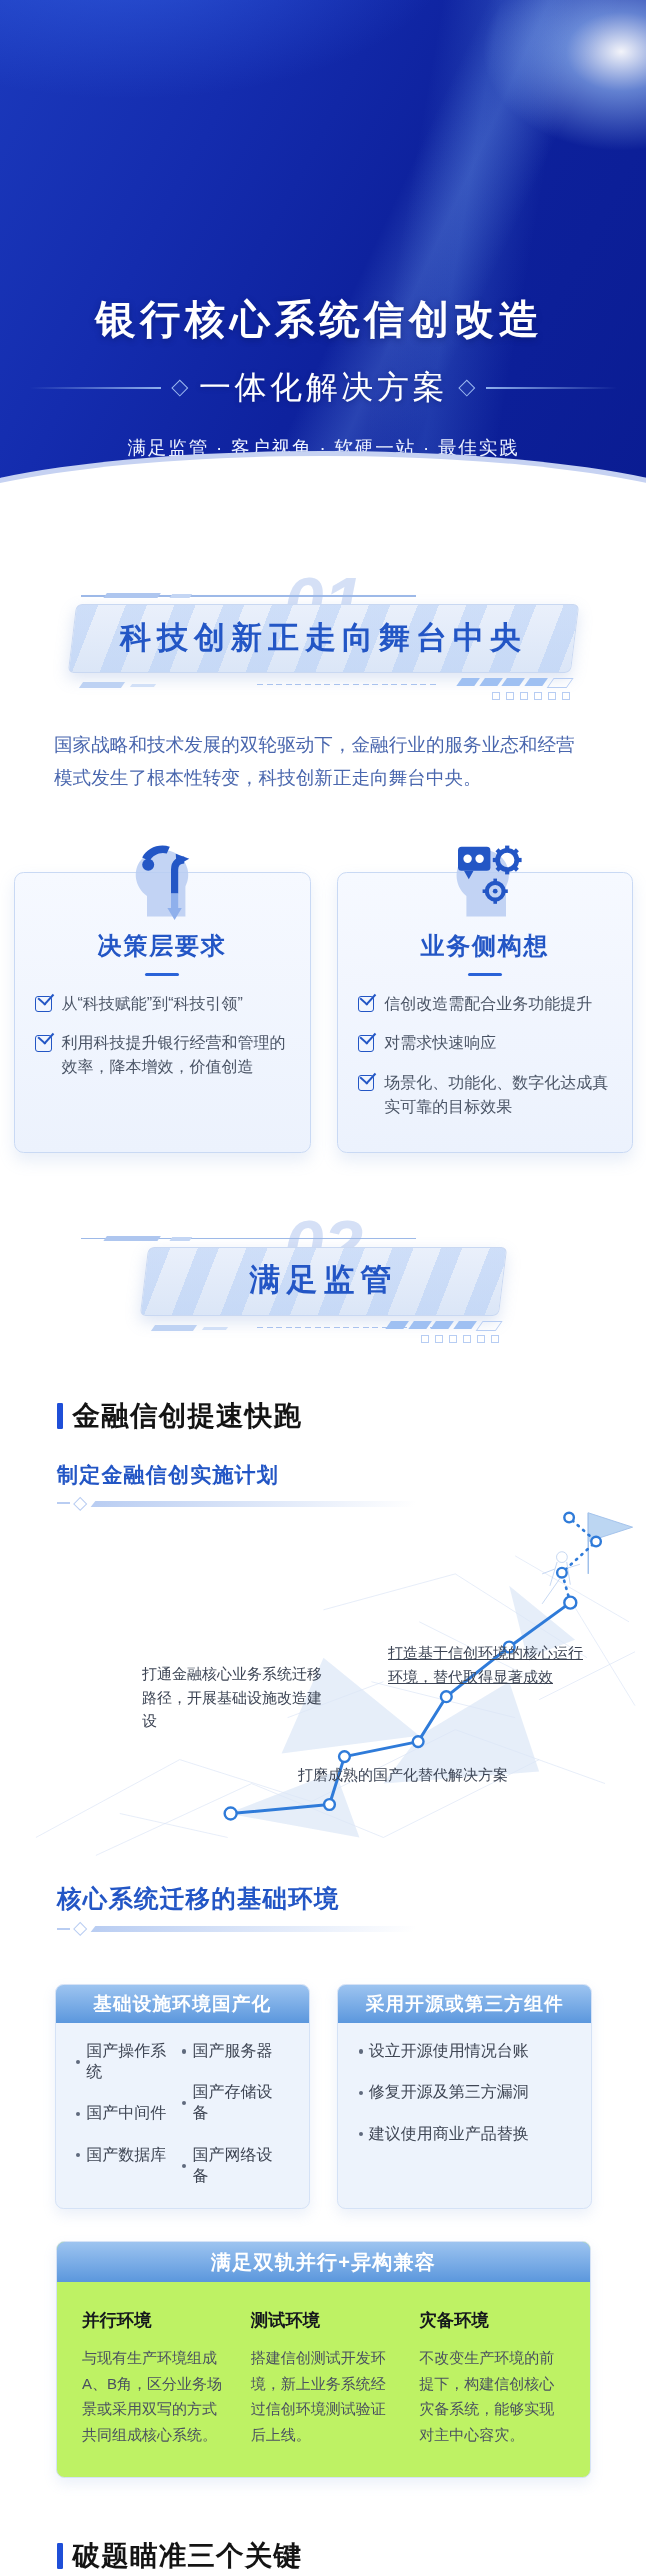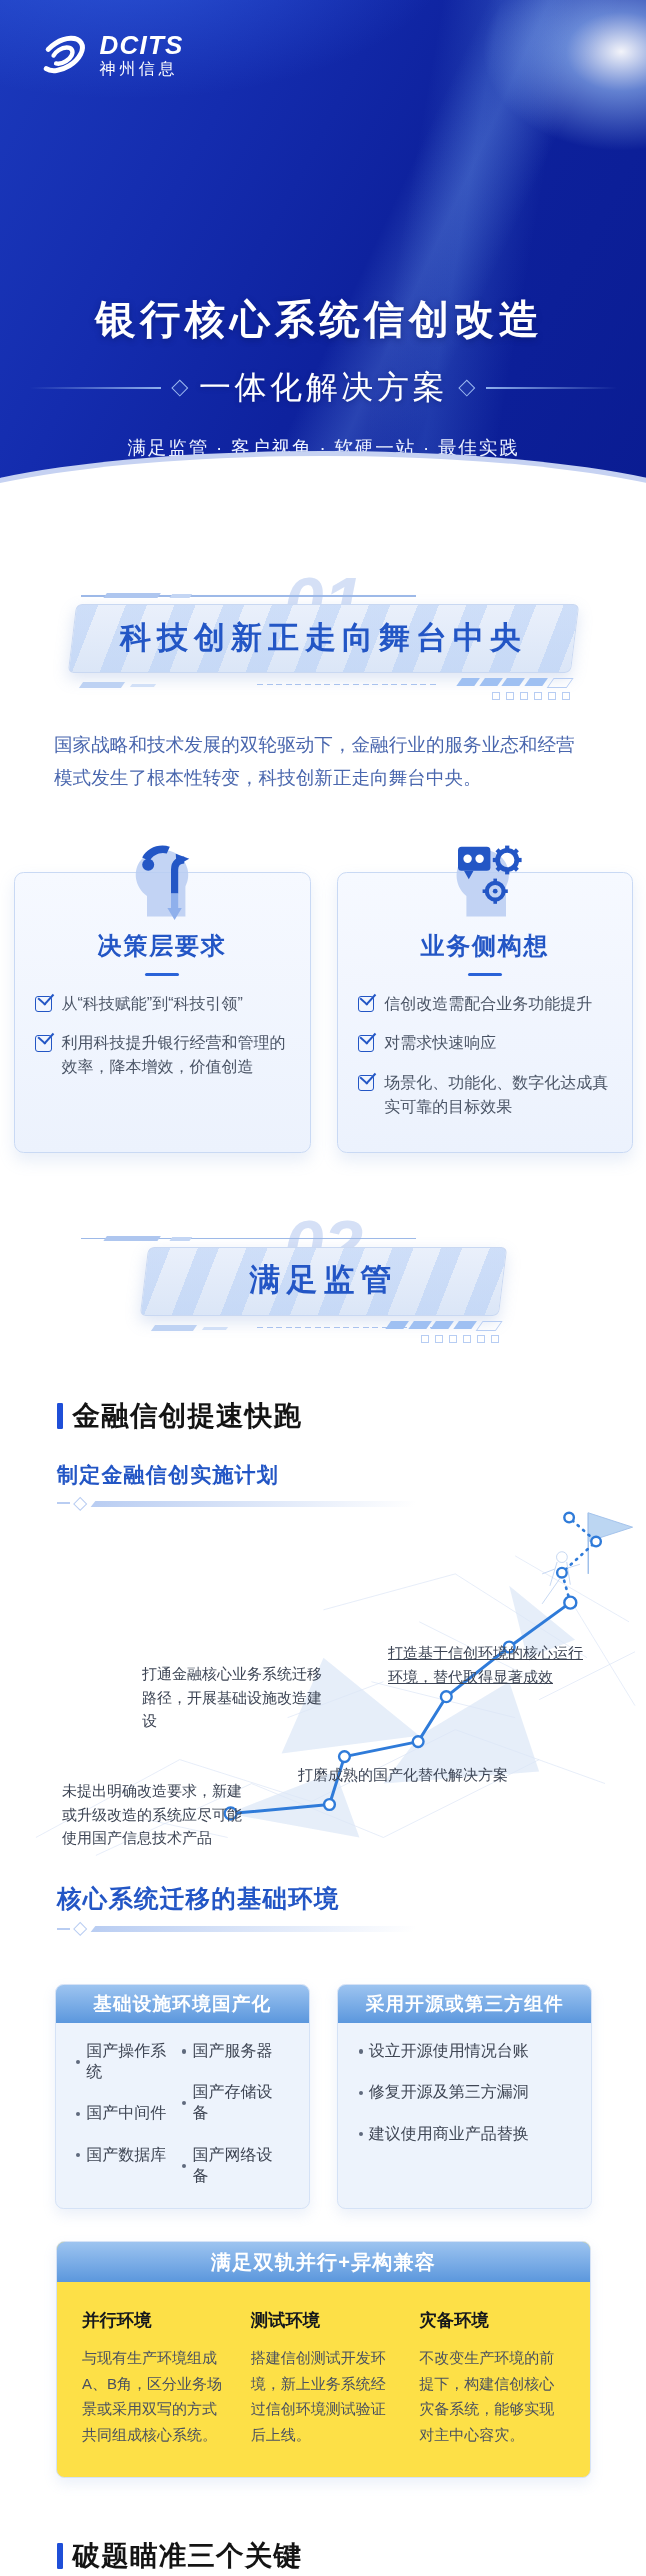--- a/index.html
+++ b/index.html
@@ -100,47 +100,35 @@
   .env-head{height:38px;display:flex;align-items:center;justify-content:center;
     background:linear-gradient(180deg,#9dc4f0 0%,#5b97dd 100%);
     color:#fff;font-size:18.6px;font-weight:bold;letter-spacing:1.2px;}
   .env-body{padding:18px 20.4px 21.6px;}
   .env-grid{display:grid;grid-template-columns:1fr 1fr;row-gap:20.4px;}
   .env-col{display:flex;flex-direction:column;gap:20.4px;}
   .dot-item{font-size:16px;color:#3f4654;font-weight:500;display:flex;align-items:center;gap:6px;}
   .dot-item::before{content:"";width:4.2px;height:4.2px;border-radius:50%;background:#5f6a7d;flex:0 0 4.2px;}
 
   
-  .dual{width:533px;margin:32px auto 0;border-radius:8.4px;overflow:hidden;background:#fde047;
+  .dual{width:533px;margin:32px auto 0;border-radius:8.4px;overflow:hidden;background:#bef264;
     border:0.6px solid #d5e2f6;box-shadow:0 6px 13px rgba(130,160,215,.16);}
   .dual-head{height:40px;display:flex;align-items:center;justify-content:center;
     background:linear-gradient(180deg,#9dc4f0 0%,#5b97dd 100%);color:#fff;font-size:20px;font-weight:bold;letter-spacing:1.2px;}
   .dual-body{display:flex;gap:23px;padding:26px 25px 30px;}
   .dual-col{flex:1;}
   .dual-col-title{font-size:17.4px;font-weight:bold;color:#15181d;margin-bottom:13px;}
   .dual-col-text{font-size:15px;line-height:1.7;color:#4a5160;}
 </style>
 </head>
 <body>
 
 <div class="page">
 
   <div class="hero">
-    <div class="logo">
-      <svg class="logo-glyph" viewBox="0 0 100 84">
-        <g fill="none" stroke="#ffffff" stroke-linecap="round">
-          <ellipse cx="50" cy="42" rx="40" ry="24" stroke-width="9" transform="rotate(-32 50 42)" stroke-dasharray="95 40"></ellipse>
-          <ellipse cx="50" cy="44" rx="20" ry="12" stroke-width="8" transform="rotate(-32 50 44)" stroke-dasharray="44 18"></ellipse>
-        </g>
-      </svg>
-      <div class="logo-texts">
-        <span class="logo-en">DCITS</span>
-        <span class="logo-cn">神州信息</span>
-      </div>
-    </div>
 
     <div class="hero-title">银行核心系统信创改造</div>
 
     <div class="hero-sub-row">
       <span class="sub-line"></span>
       <span class="sub-diamond"></span>
       <span class="hero-subtitle">一体化解决方案</span>
       <span class="sub-diamond"></span>
       <span class="sub-line rt"></span>
     </div>
@@ -372,21 +360,20 @@
             <circle cx="850" cy="242" r="9"></circle>
           <circle cx="952" cy="168" r="10"></circle>
             <circle cx="938" cy="118" r="8"></circle>
           <circle cx="995" cy="66" r="8"></circle>
             <circle cx="950" cy="26" r="8"></circle>
         </g>
       </svg>
       <div class="m-note" style="left:142px;top:160px;width:180px;">打通金融核心业务系统迁移路径，开展基础设施改造建设</div>
       <div class="m-note" style="left:388px;top:139px;width:198px;text-decoration:underline;">打造基于信创环境的核心运行环境，替代取得显著成效</div>
       <div class="m-note" style="left:298px;top:261px;width:257px;">打磨成熟的国产化替代解决方案</div>
-      <div class="m-note" style="left:62px;top:277px;width:180px;">未提出明确改造要求，新建或升级改造的系统应尽可能使用国产信息技术产品</div>
     </div>
 
     <div class="h-blue" style="font-size:24.5px;margin-top:20.4px;">核心系统迁移的基础环境</div>
     <div class="swoosh">
       <span class="tick"></span>
         <span class="node"></span>
         <span class="tail"></span>
     </div>
 
     <div class="env-boxes">

